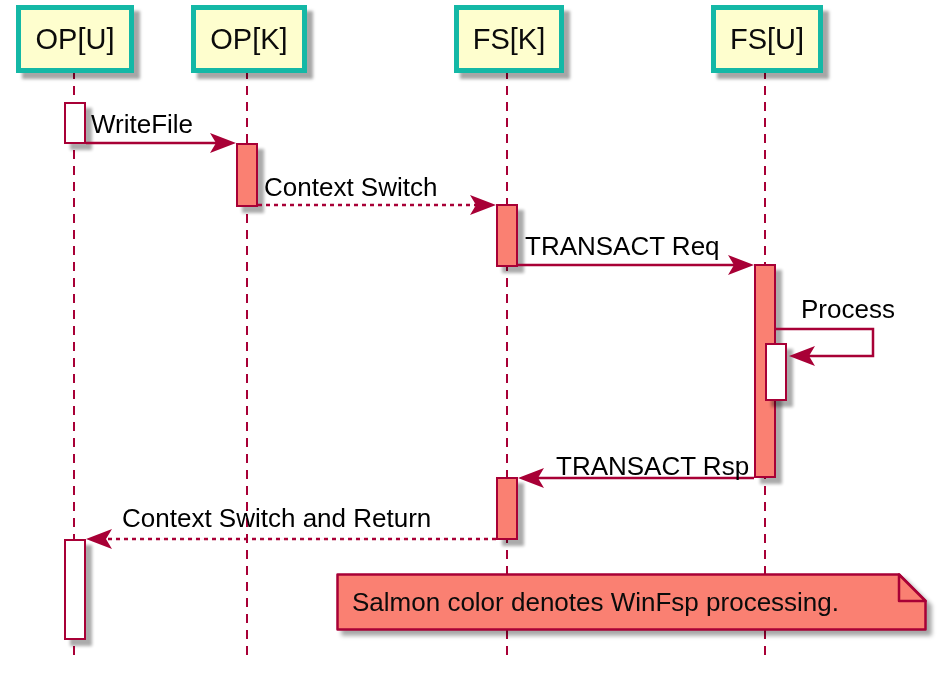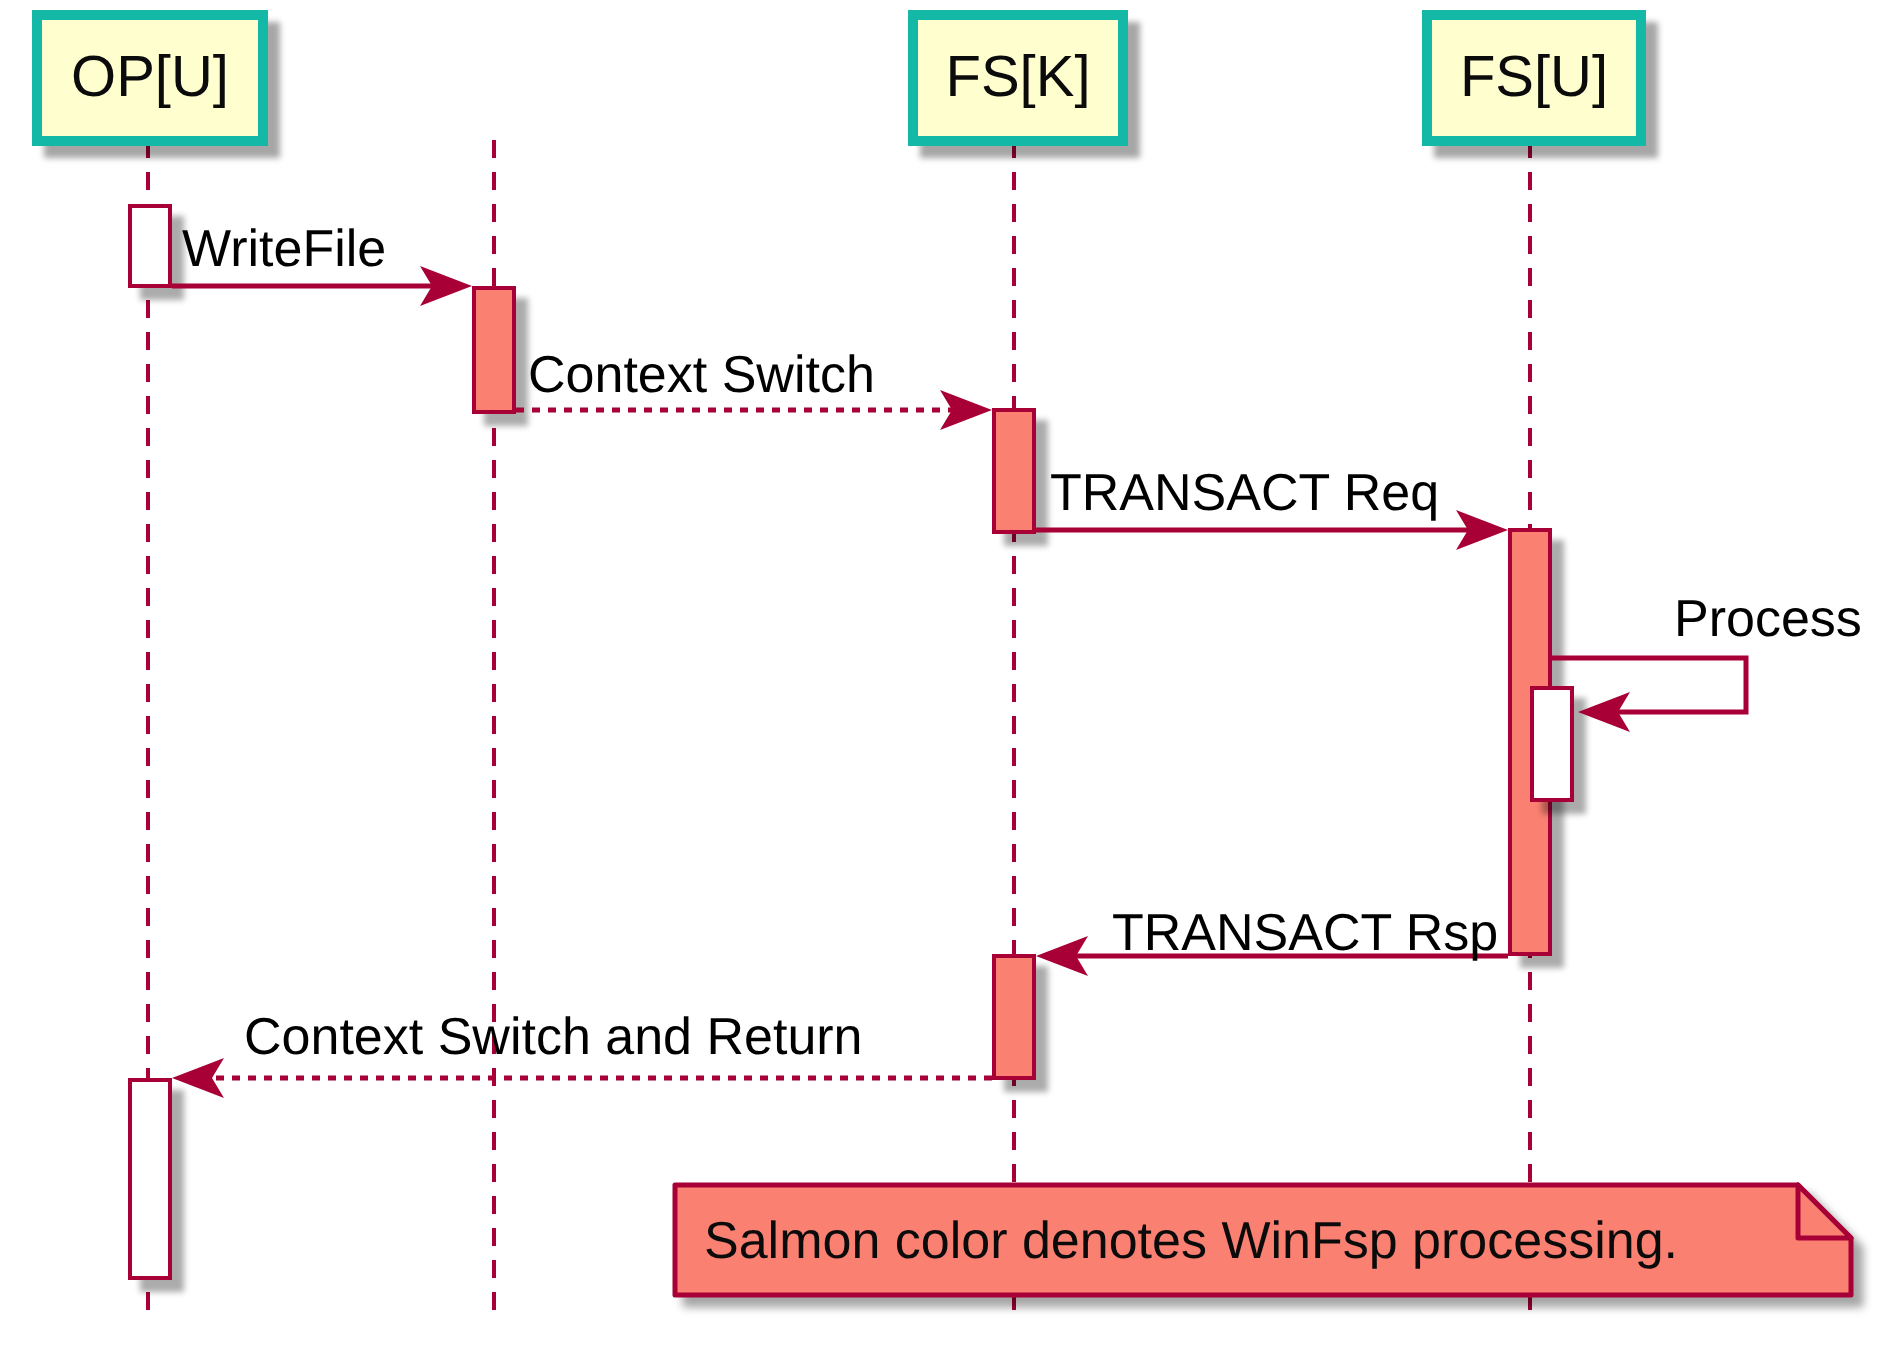--- a/index.html
+++ b/index.html
@@ -34,21 +34,21 @@
   .bar.white{background:#FFFFFF;}
 
   .msg-label{
     position:absolute;
     font-size:26px;color:#000000;
     white-space:nowrap;
     z-index:4;
     line-height:30px;
   }
   #note{
-    position:absolute;left:336px;top:573px;width:591px;height:64px;z-index:5;margin-top:18px;
+    position:absolute;left:336px;top:573px;width:591px;height:64px;z-index:5;
   }
   #note svg{position:absolute;left:0;top:0;filter:drop-shadow(5px 5px 2px rgba(0,0,0,0.35));}
   #note .note-text{
     position:absolute;left:16px;top:0;height:58px;
     display:flex;align-items:center;
     font-size:26px;color:#0b0b0b;white-space:nowrap;
   }
 </style>
 </head>
 <body>
@@ -56,20 +56,21 @@
 <div id="canvas">
 
   <svg class="layer lifelines" viewBox="0 0 950 682">
     <line x1="74" y1="70" x2="74" y2="657" stroke="#A80036" stroke-width="2" stroke-dasharray="9,7"></line>
     <line x1="247" y1="70" x2="247" y2="657" stroke="#A80036" stroke-width="2" stroke-dasharray="9,7"></line>
     <line x1="507" y1="70" x2="507" y2="657" stroke="#A80036" stroke-width="2" stroke-dasharray="9,7"></line>
     <line x1="765" y1="70" x2="765" y2="657" stroke="#A80036" stroke-width="2" stroke-dasharray="9,7"></line>
   </svg>
 
   <div class="participant" style="left:16px;width:108px;">OP[U]</div>
+  <div class="participant" style="left:191px;width:106px;">OP[K]</div>
   <div class="participant" style="left:454px;width:100px;text-align:center;">FS[K]</div>
   <div class="participant" style="left:711px;width:102px;">FS[U]</div>
 
   <div class="bar white" style="left:64px;top:102px;height:38px;"></div>
   <div class="bar salmon" style="left:236px;top:143px;height:60px;"></div>
   <div class="bar salmon" style="left:496px;top:204px;height:59px;"></div>
   <div class="bar salmon" style="left:754px;top:264px;height:210px;"></div>
   <div class="bar white" style="left:765px;top:343px;height:54px;"></div>
   <div class="bar salmon" style="left:496px;top:477px;height:59px;"></div>
   <div class="bar white" style="left:64px;top:539px;height:97px;"></div>
@@ -97,21 +98,21 @@
     </g>
     <g>
       <line x1="496" y1="539" x2="105" y2="539" stroke="#A80036" stroke-width="2.5" stroke-dasharray="4,4"></line>
       <polygon points="86,539 112,529 106,539 112,549" fill="#A80036"></polygon>
     </g>
   </svg>
 
   <div class="msg-label" style="left:91px;top:109px;">WriteFile</div>
   <div class="msg-label" style="left:264px;top:172px;">Context Switch</div>
   <div class="msg-label" style="left:525px;top:231px;">TRANSACT Req</div>
-  <div class="msg-label" style="left:801px;top:294px;margin-left:36px;">Process</div>
+  <div class="msg-label" style="left:801px;top:294px;">Process</div>
   <div class="msg-label" style="left:556px;top:451px;">TRANSACT Rsp</div>
   <div class="msg-label" style="left:122px;top:503px;">Context Switch and Return</div>
 
   <div id="note">
     <svg width="591" height="58" viewBox="0 0 591 58">
       <path d="M1.5,1.5 H563 L589.5,28 V56.5 H1.5 Z" fill="#FA8072" stroke="#A80036" stroke-width="2.5" stroke-linejoin="round"></path>
       <path d="M563,1.5 V28 H589.5 Z" fill="#FA8072" stroke="#A80036" stroke-width="2.5" stroke-linejoin="round"></path>
     </svg>
     <span class="note-text">Salmon color denotes WinFsp processing.</span>
   </div>

